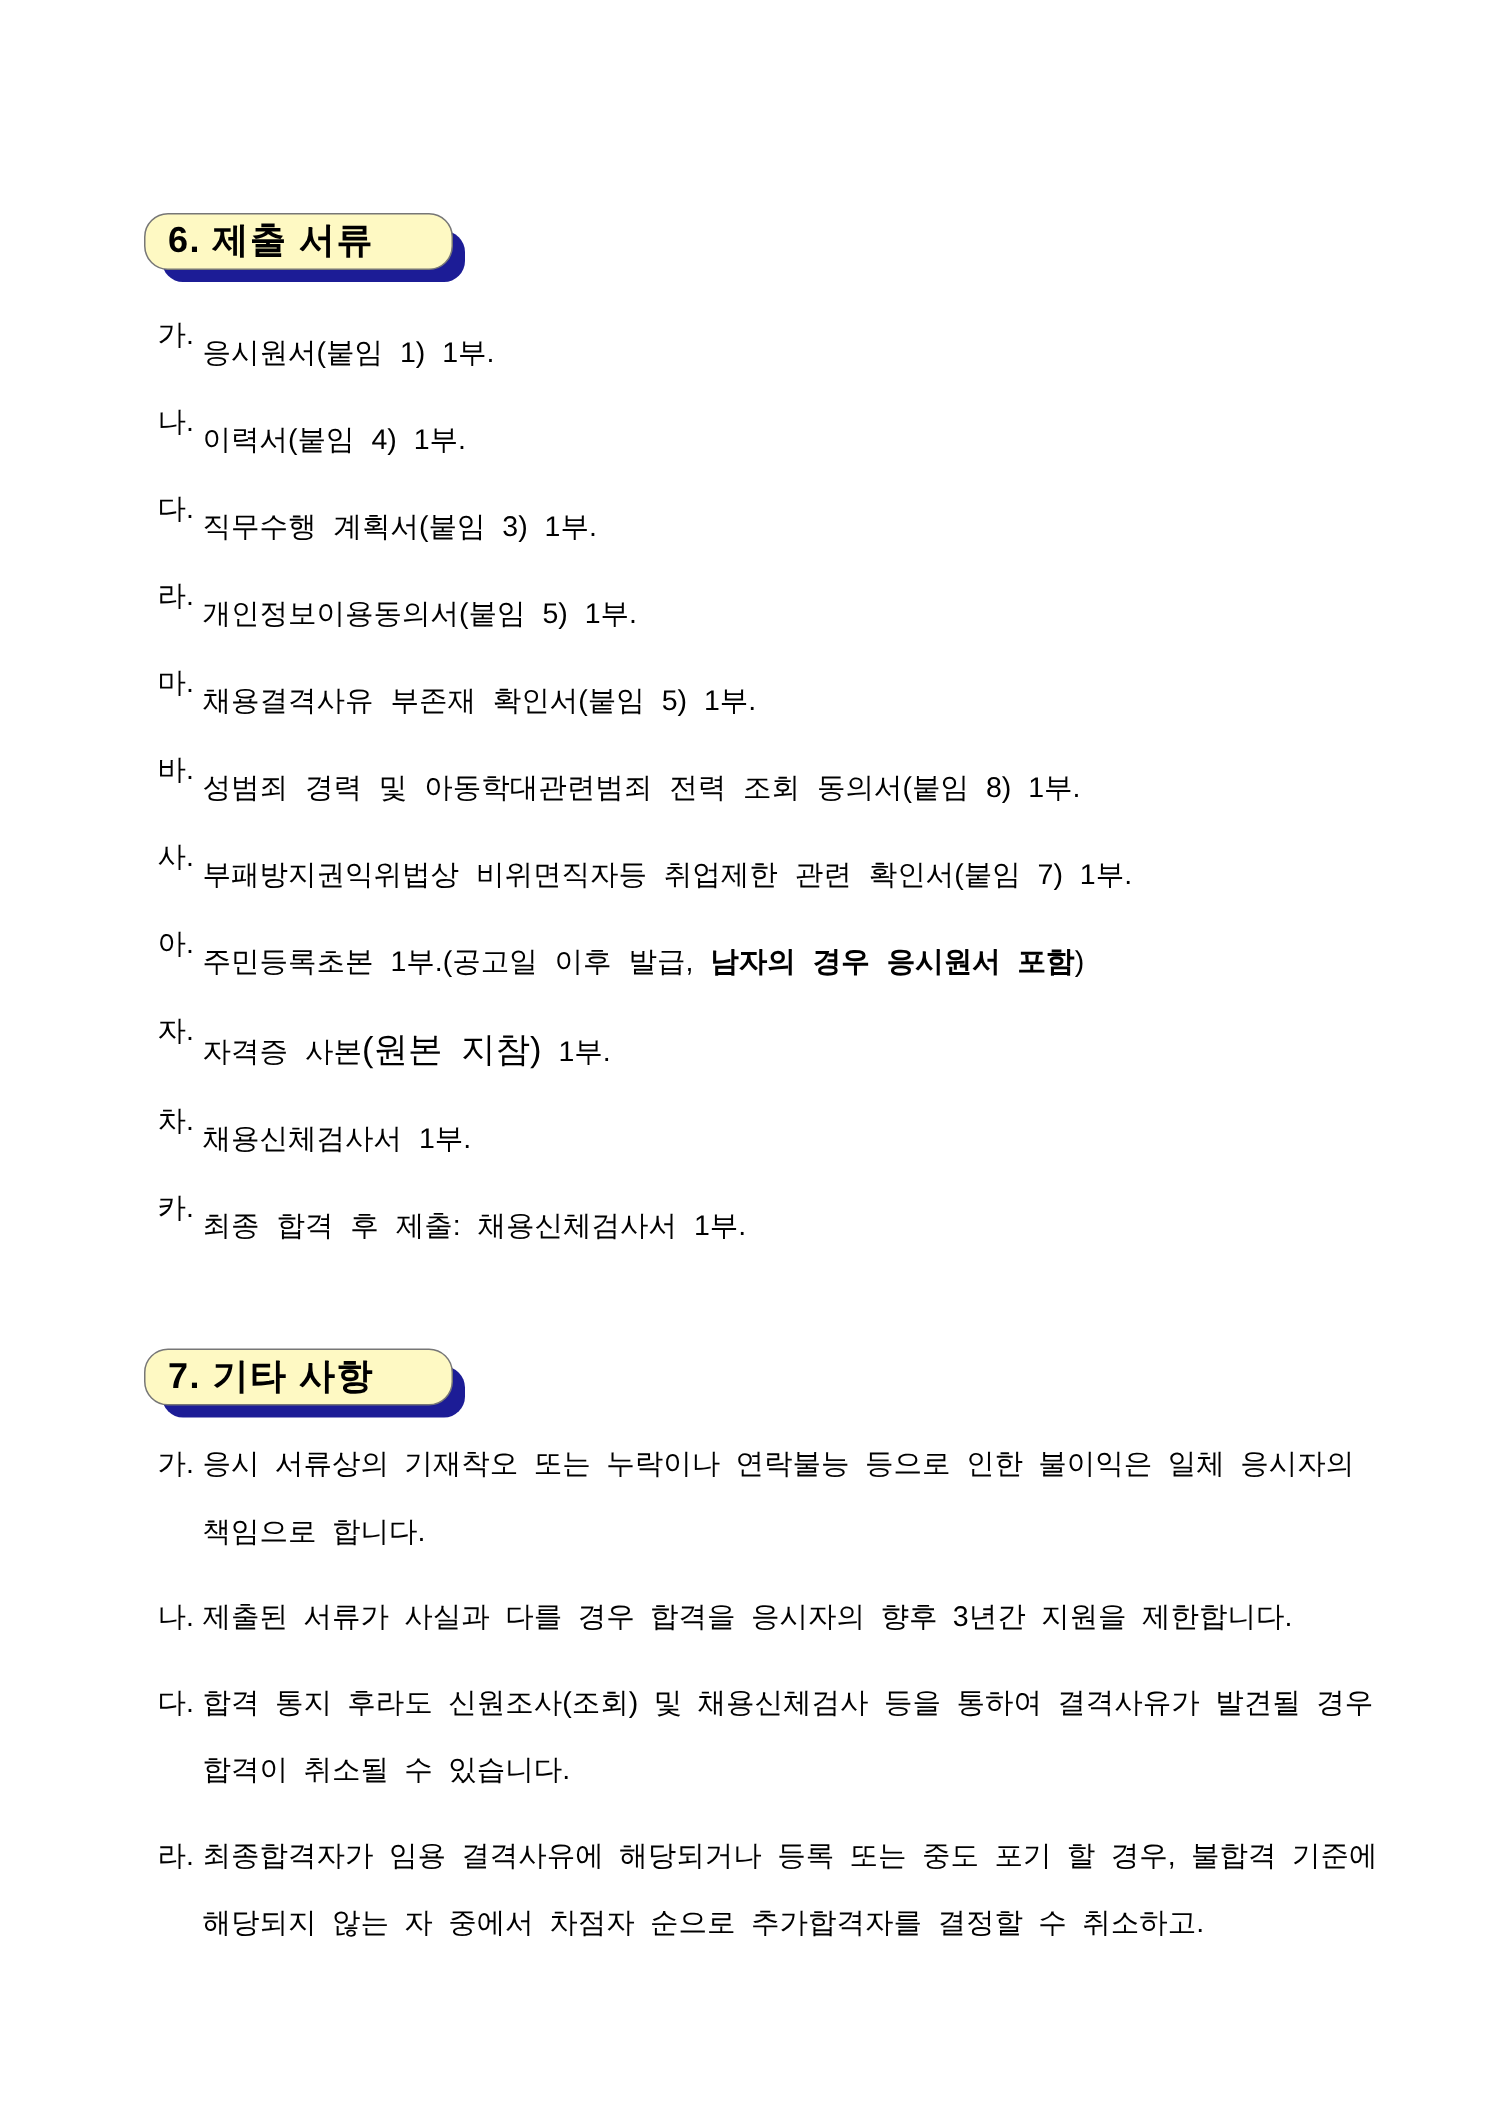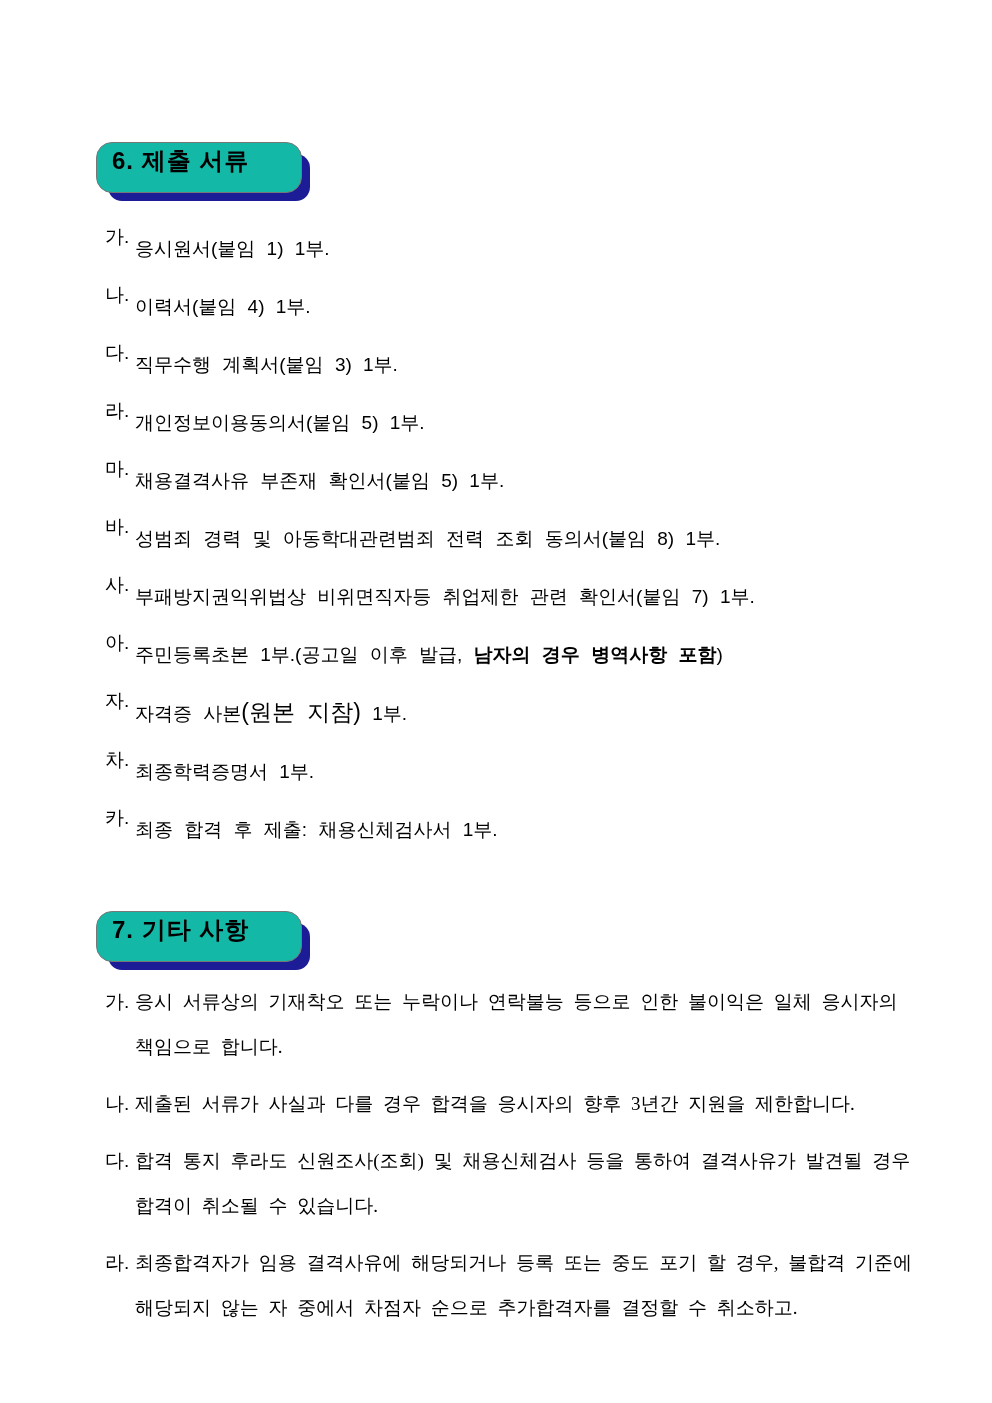--- a/index.html
+++ b/index.html
@@ -3,37 +3,37 @@
 <meta charset="utf-8">
 <style>
   html,body{margin:0;padding:0;}
   body{
     width:992px;height:1403px;background:#ffffff;color:#000000;
     font-family:"Liberation Sans","DejaVu Sans",sans-serif;
     overflow:hidden;
   }
   .page{box-sizing:border-box;width:992px;height:1403px;padding:142px 70px 40px 96px;}
   .sec-box{
-    box-sizing:border-box;display:inline-block;width:206px;height:51px;
-    border:1px solid #777777;border-radius:16px;background:#14b8a6;
+    box-sizing:border-box;display:inline-block;width:206px;height:38px;
+    border:1px solid #777777;border-radius:16px;background:#fef9c3;
     box-shadow:10px 10px 0 -2px #1c1c96;
     padding-left:15px;line-height:36px;
     font-size:24px;font-weight:bold;letter-spacing:1px;white-space:nowrap;
   }
   .sec7-box{margin-top:45px;}
   .items6{margin:34px 0 0 9px;}
   .item6{display:flex;font-size:19px;line-height:19px;margin-bottom:27px;word-spacing:6px;}
   .item6 .label{flex:0 0 30px;}
   .item6 .text{flex:1;margin-top:12px;}
   .item6 .text b{font-weight:bold;}
   .item6 .text .small{font-size:23px;}
   .items7{margin:17px 0 0 9px;}
   .item7{display:flex;font-size:19px;margin-bottom:12px;word-spacing:5px;}
   .item7 .label{flex:0 0 30px;line-height:45px;}
-  .item7 .lines{flex:1;font-family:Liberation Serif, serif;}
+  .item7 .lines{flex:1;}
   .item7 .line{line-height:45px;text-align:justify;text-align-last:justify;}
   .item7 .line.last{text-align-last:left;}
 </style>
 </head>
 <body>
 
 <div class="page">
 
   <div class="sec-box">
     <span>6. 제출 서류</span>
@@ -63,29 +63,29 @@
     <div class="item6">
       <span class="label">바.</span>
       <span class="text">성범죄 경력 및 아동학대관련범죄 전력 조회 동의서(붙임 8) 1부.</span>
     </div>
     <div class="item6">
       <span class="label">사.</span>
       <span class="text">부패방지권익위법상 비위면직자등 취업제한 관련 확인서(붙임 7) 1부.</span>
     </div>
     <div class="item6">
       <span class="label">아.</span>
-      <span class="text"><span>주민등록초본 1부.(공고일 이후 발급, </span><b>남자의 경우 병역사항 포함</b><span>)</span></span>
+      <span class="text"><span>주민등록초본 1부.(공고일 이후 발급, </span><b>남자의 경우 응시원서 포함</b><span>)</span></span>
     </div>
     <div class="item6">
       <span class="label">자.</span>
       <span class="text"><span>자격증 사본</span><span class="small">(원본 지참)</span><span> 1부.</span></span>
     </div>
     <div class="item6">
       <span class="label">차.</span>
-      <span class="text">최종학력증명서 1부.</span>
+      <span class="text">채용신체검사서 1부.</span>
     </div>
     <div class="item6">
       <span class="label">카.</span>
       <span class="text">최종 합격 후 제출: 채용신체검사서 1부.</span>
     </div>
   </div>
 
   <div class="sec-box sec7-box">
     <span>7. 기타 사항</span>
   </div>

